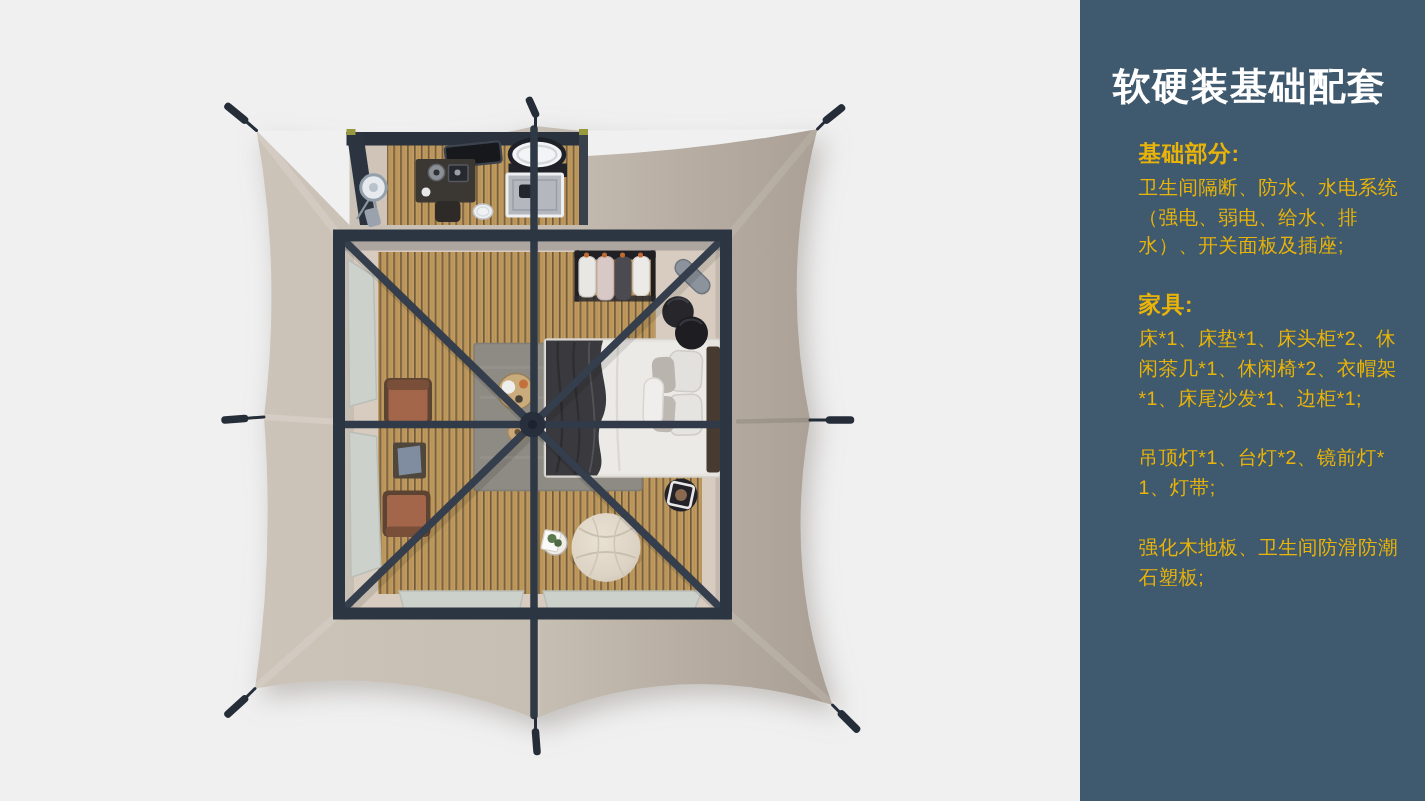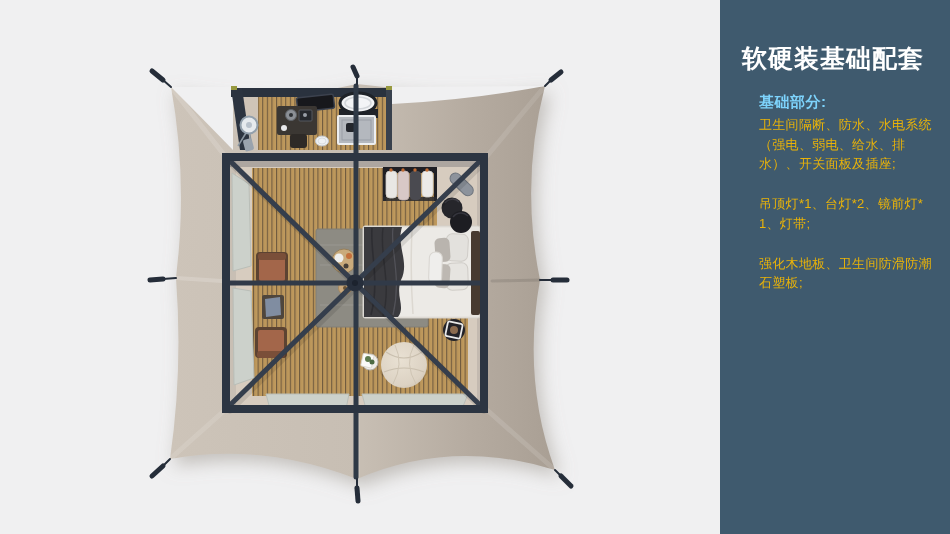--- a/index.html
+++ b/index.html
@@ -15,21 +15,21 @@
     width:240px;height:534px;box-sizing:border-box;
     background:#3f5a6e;color:#ffffff;
     padding:44px 14px 0 22px;
   }
   .sidebar h1{
     margin:0;font-size:25px;line-height:1.15;font-weight:bold;
     letter-spacing:1px;color:#ffffff;
   }
   .section{margin:20px 0 0 17px;}
   .section h2{
-    margin:0 0 3px 0;font-size:15px;font-weight:bold;color:#7dd3fc;
+    margin:0 0 3px 0;font-size:15px;font-weight:bold;color:#eab308;
     letter-spacing:.5px;
   }
   .section p{
     margin:0;font-size:13px;line-height:1.52;color:#eab308;
     letter-spacing:.3px;word-break:break-all;
   }
 </style>
 </head>
 <body>
 
@@ -278,20 +278,24 @@
   </div>
 
   <aside class="sidebar">
     <h1>软硬装基础配套</h1>
 
     <div class="section">
       <h2>基础部分:</h2>
       <p>卫生间隔断、防水、水电系统（强电、弱电、给水、排水）、开关面板及插座;</p>
     </div>
 
+    <div class="section">
+      <h2>家具:</h2>
+      <p>床*1、床垫*1、床头柜*2、休闲茶几*1、休闲椅*2、衣帽架*1、床尾沙发*1、边柜*1;</p>
+    </div>
 
     <div class="section">
       <p>吊顶灯*1、台灯*2、镜前灯*1、灯带;</p>
     </div>
 
 
     <div class="section">
       <p>强化木地板、卫生间防滑防潮石塑板;</p>
     </div>
   </aside>

